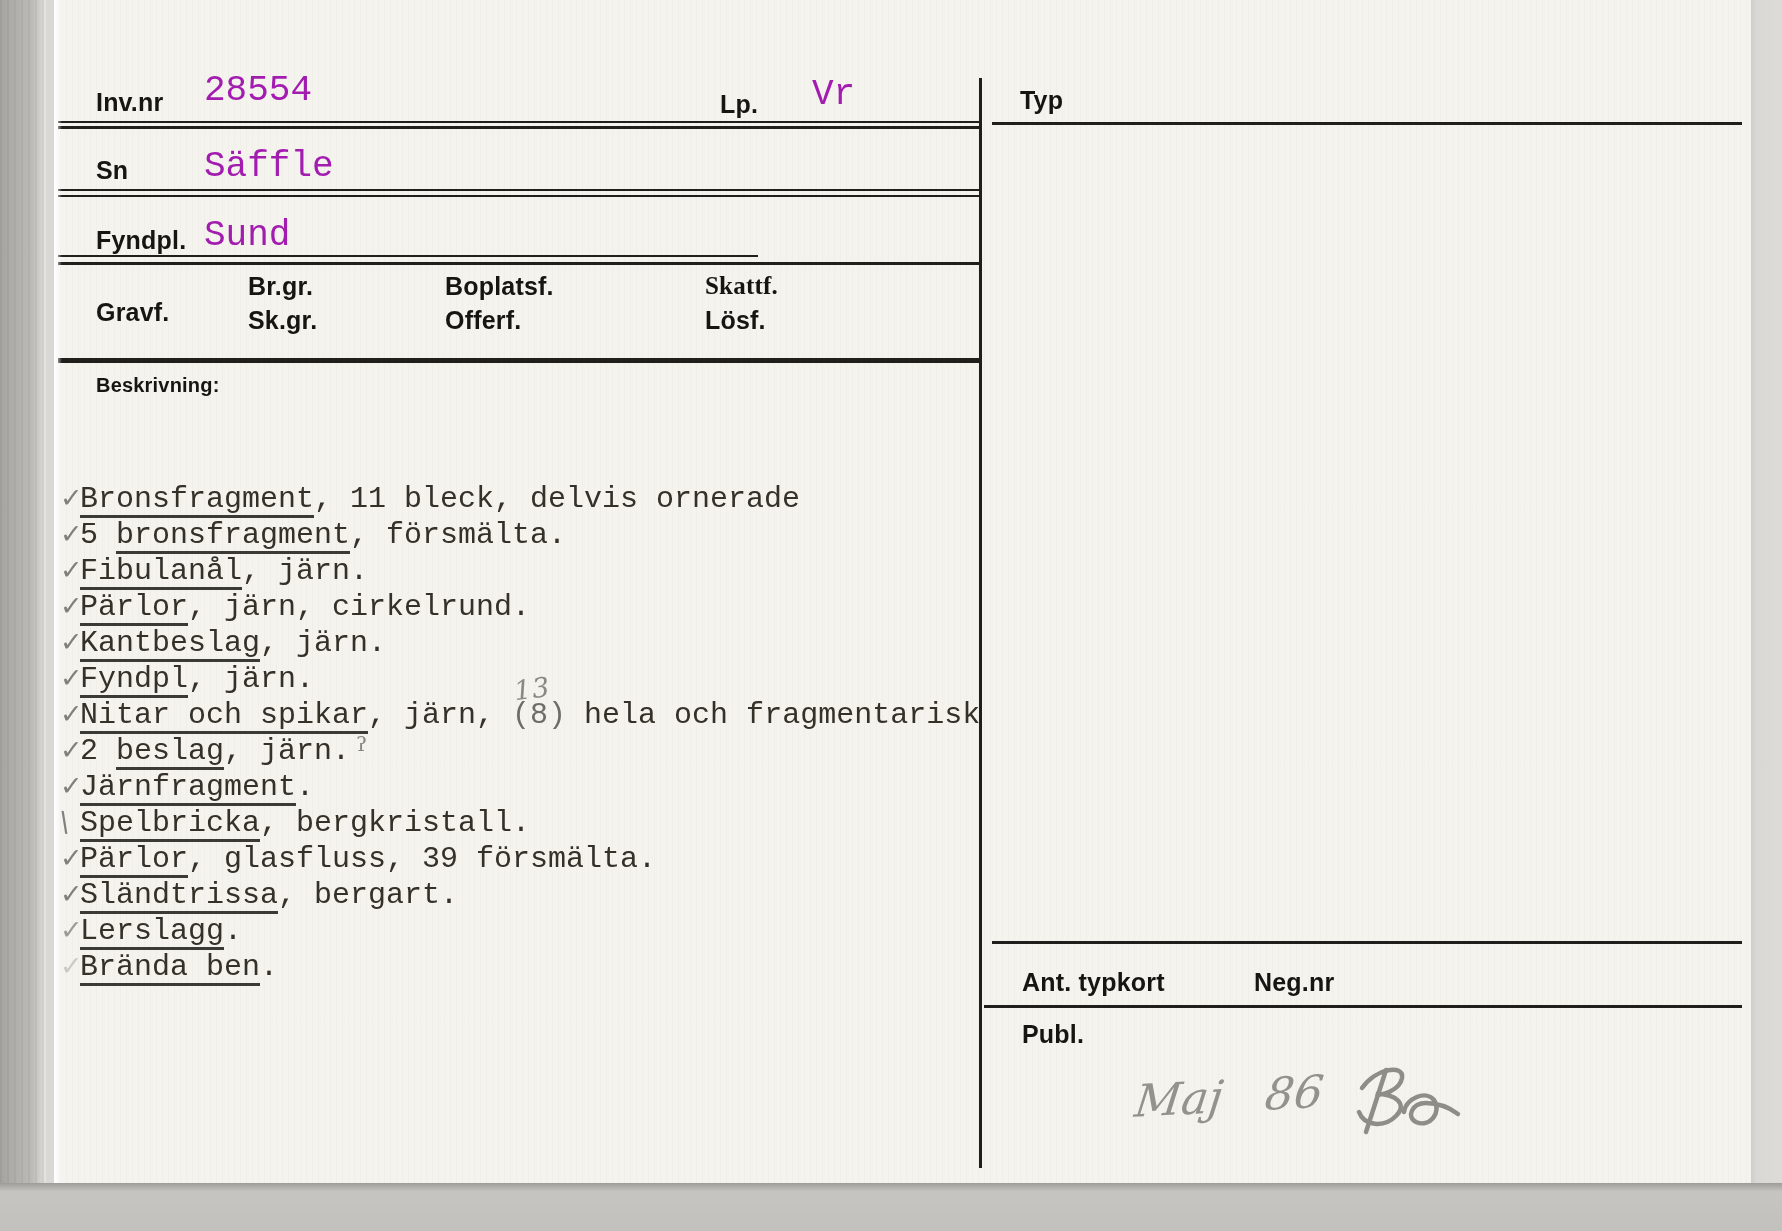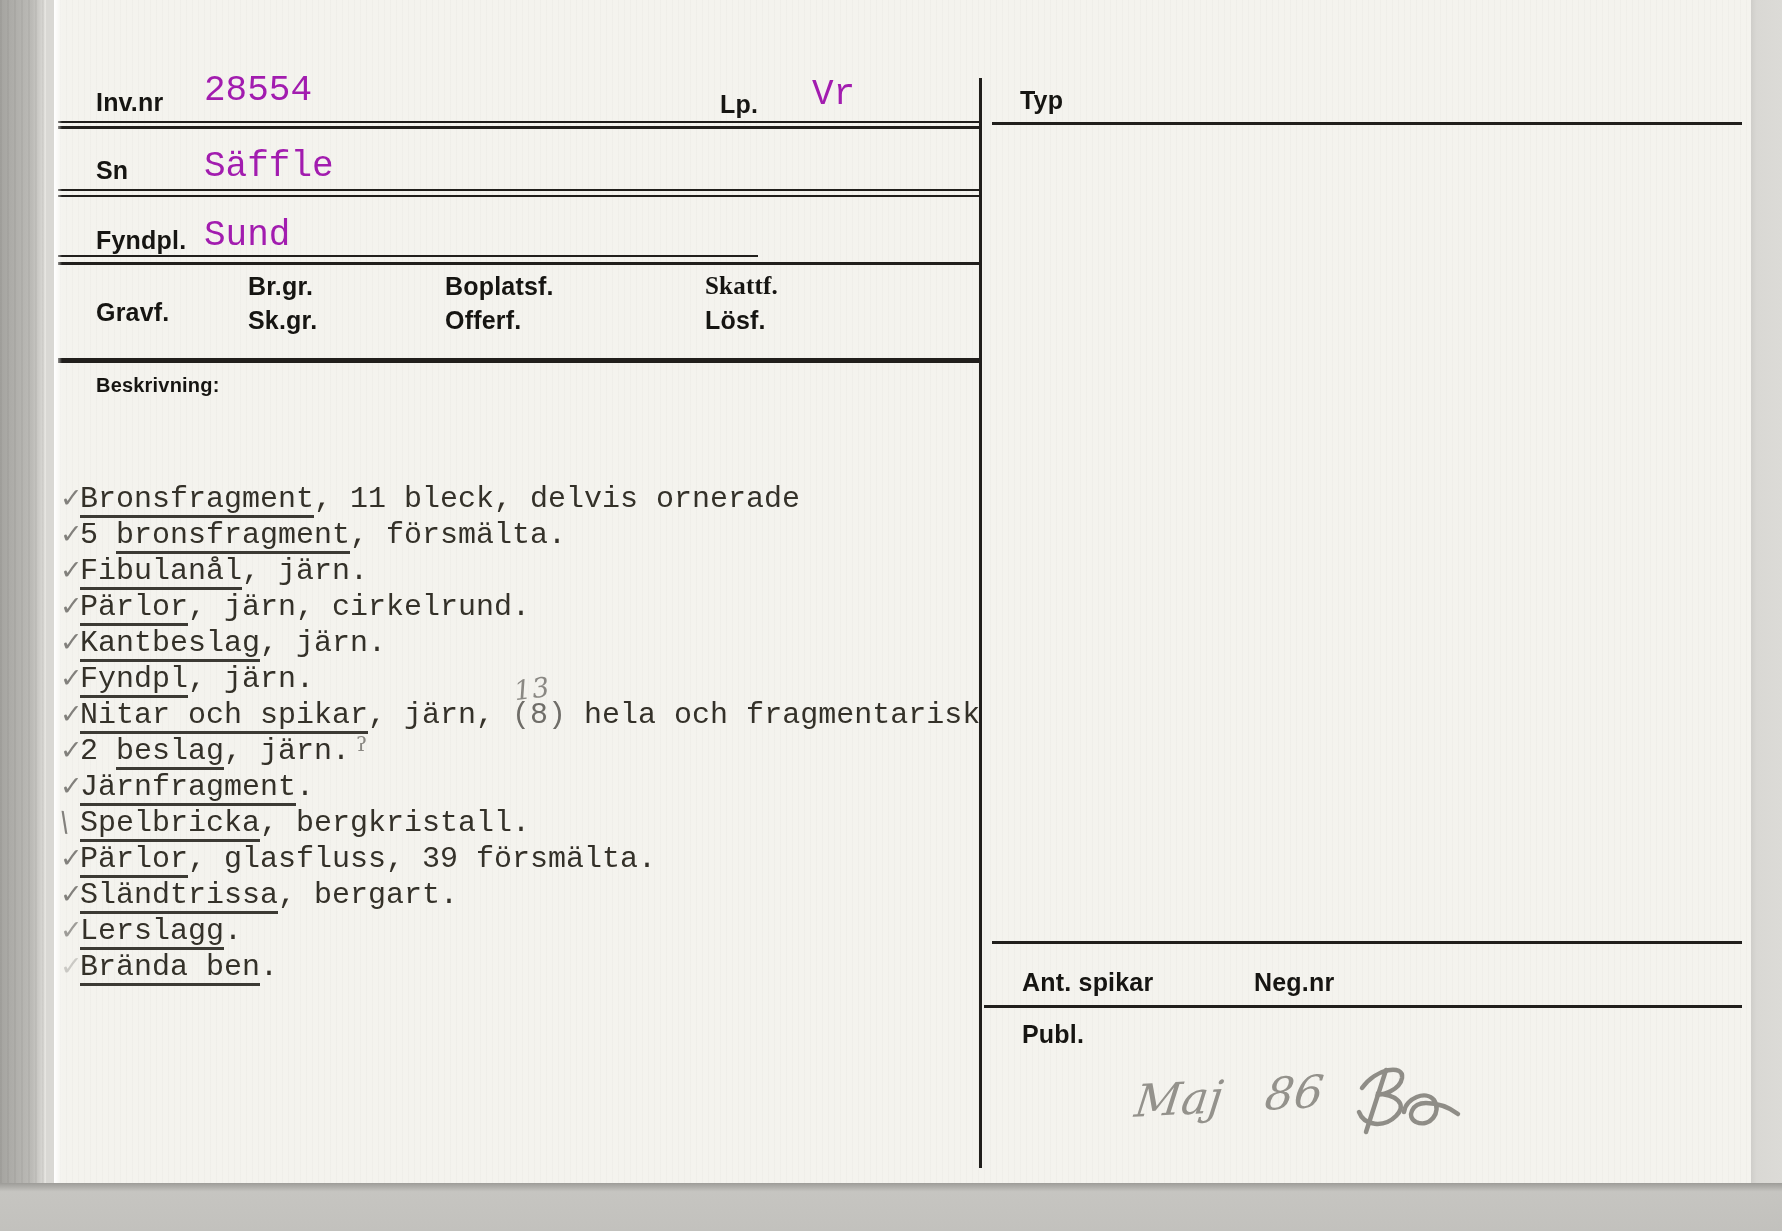--- a/index.html
+++ b/index.html
@@ -140,21 +140,21 @@
     <div class="item"><span class="check">✓</span><span></span><span class="u">Nitar och spikar</span><span>, järn, </span><span class="ann"><span class="ann-above">13</span><span>(8)</span></span><span> hela och fragmentarisk</span></div>
     <div class="item"><span class="check">✓</span><span>2 </span><span class="u">beslag</span><span>, järn.</span><span class="pencil-extra">ʔ</span></div>
     <div class="item"><span class="check">✓</span><span></span><span class="u">Järnfragment</span><span>.</span></div>
     <div class="item"><span class="check">\</span><span></span><span class="u">Spelbricka</span><span>, bergkristall.</span></div>
     <div class="item"><span class="check">✓</span><span></span><span class="u">Pärlor</span><span>, glasfluss, 39 försmälta.</span></div>
     <div class="item"><span class="check">✓</span><span></span><span class="u">Sländtrissa</span><span>, bergart.</span></div>
     <div class="item"><span class="check">✓</span><span></span><span class="u">Lerslagg</span><span>.</span></div>
     <div class="item"><span class="check">✓</span><span></span><span class="u">Brända ben</span><span>.</span></div>
   </div>
 
-  <div class="lbl" style="left:968px;top:968px;">Ant. spikar</div>
+  <div class="lbl" style="left:968px;top:968px;">Ant. typkort</div>
   <div class="lbl" style="left:1200px;top:968px;">Neg.nr</div>
   <div class="lbl" style="left:968px;top:1020px;">Publ.</div>
 
   <div class="handwriting">Maj 86</div>
 
   <svg class="monogram" width="130" height="95" viewBox="0 0 130 95">
     <g fill="none" stroke="#8f8d87" stroke-width="4.5" stroke-linecap="round">
       <path d="M16 30 C30 10 58 6 56 20 C54 32 36 38 30 36 C50 36 62 46 50 58 C38 70 18 68 13 54"></path>
       <path d="M40 12 L20 74"></path>
       <path d="M58 54 C60 40 80 32 88 42 C96 54 84 70 70 64 C60 59 66 45 80 45 C94 45 104 50 112 56"></path>

